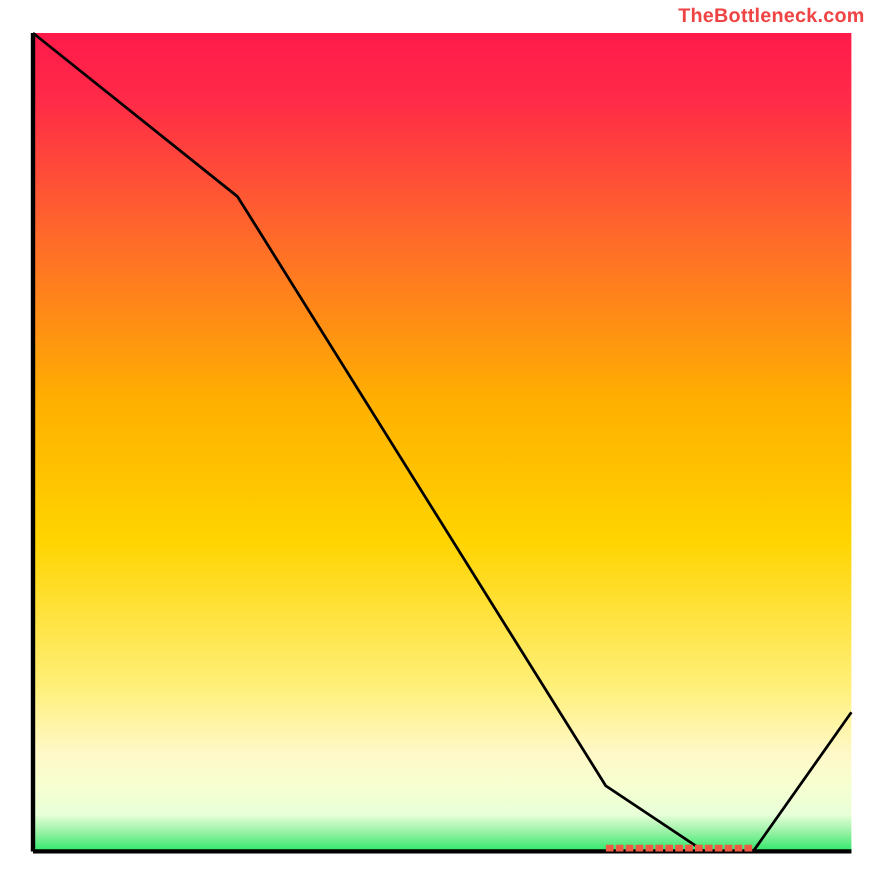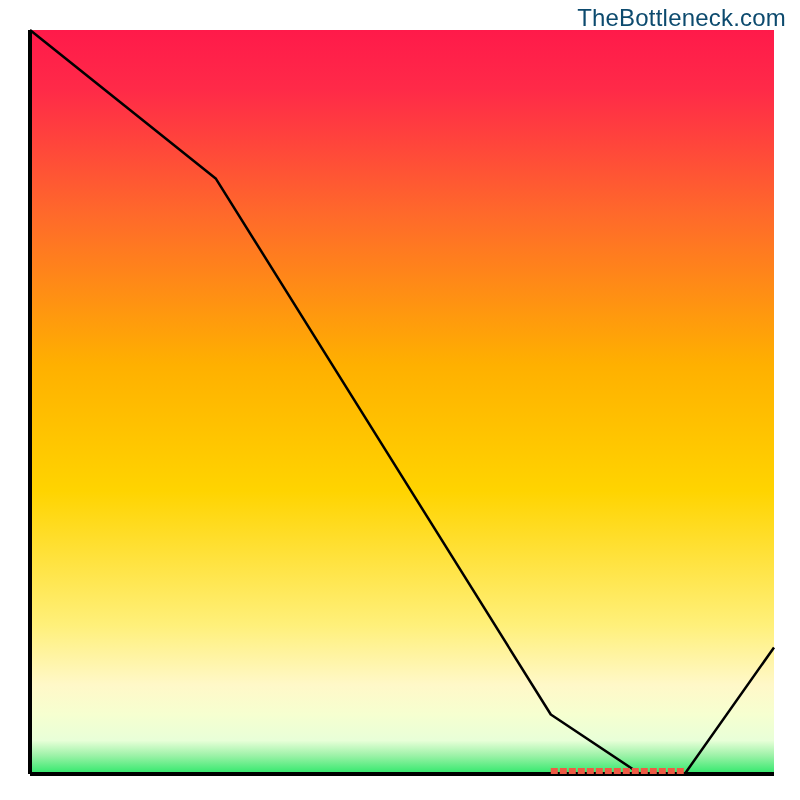--- a/index.html
+++ b/index.html
@@ -8,23 +8,23 @@
     width: 800px;
     height: 800px;
     background: #ffffff;
     font-family: Arial, Helvetica, sans-serif;
     overflow: hidden;
   }
   .attribution {
     position: absolute;
     top: 4px;
     right: 14px;
-    font-size: 24px;
-    font-weight: normal;
-    color: #0c4a6e;
+    font-size: 18px;
+    font-weight: bold;
+    color: #ef4444;
     letter-spacing: 0.2px;
   }
   .plot {
     position: absolute;
     left: 24px;
     top: 28px;
     width: 752px;
     height: 752px;
   }
   svg { display: block; }

